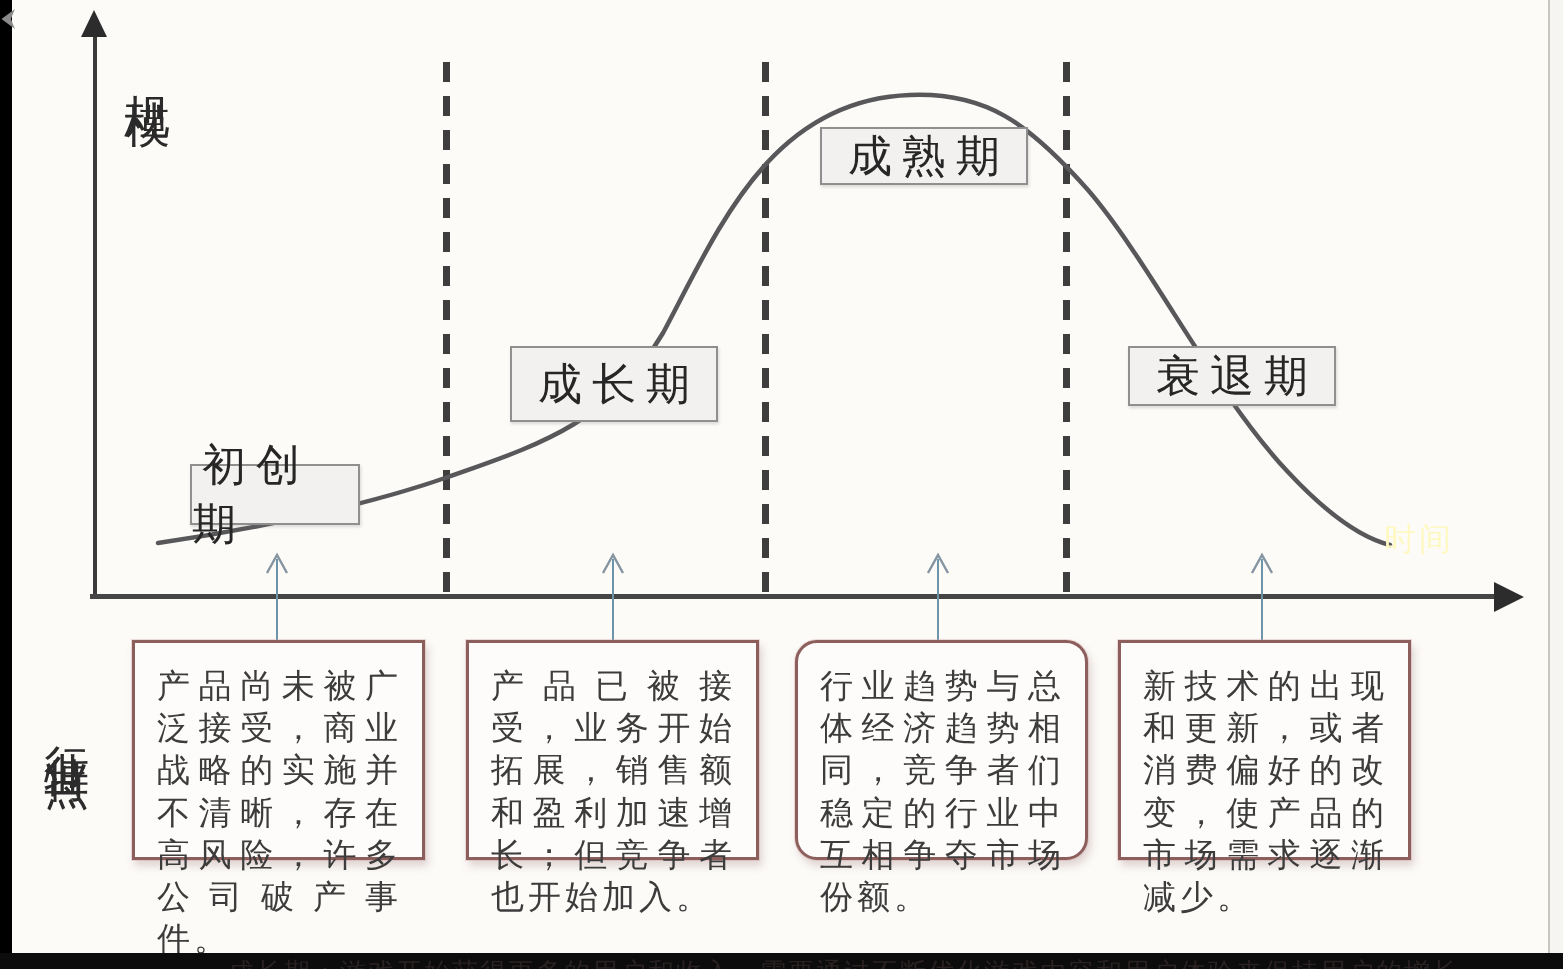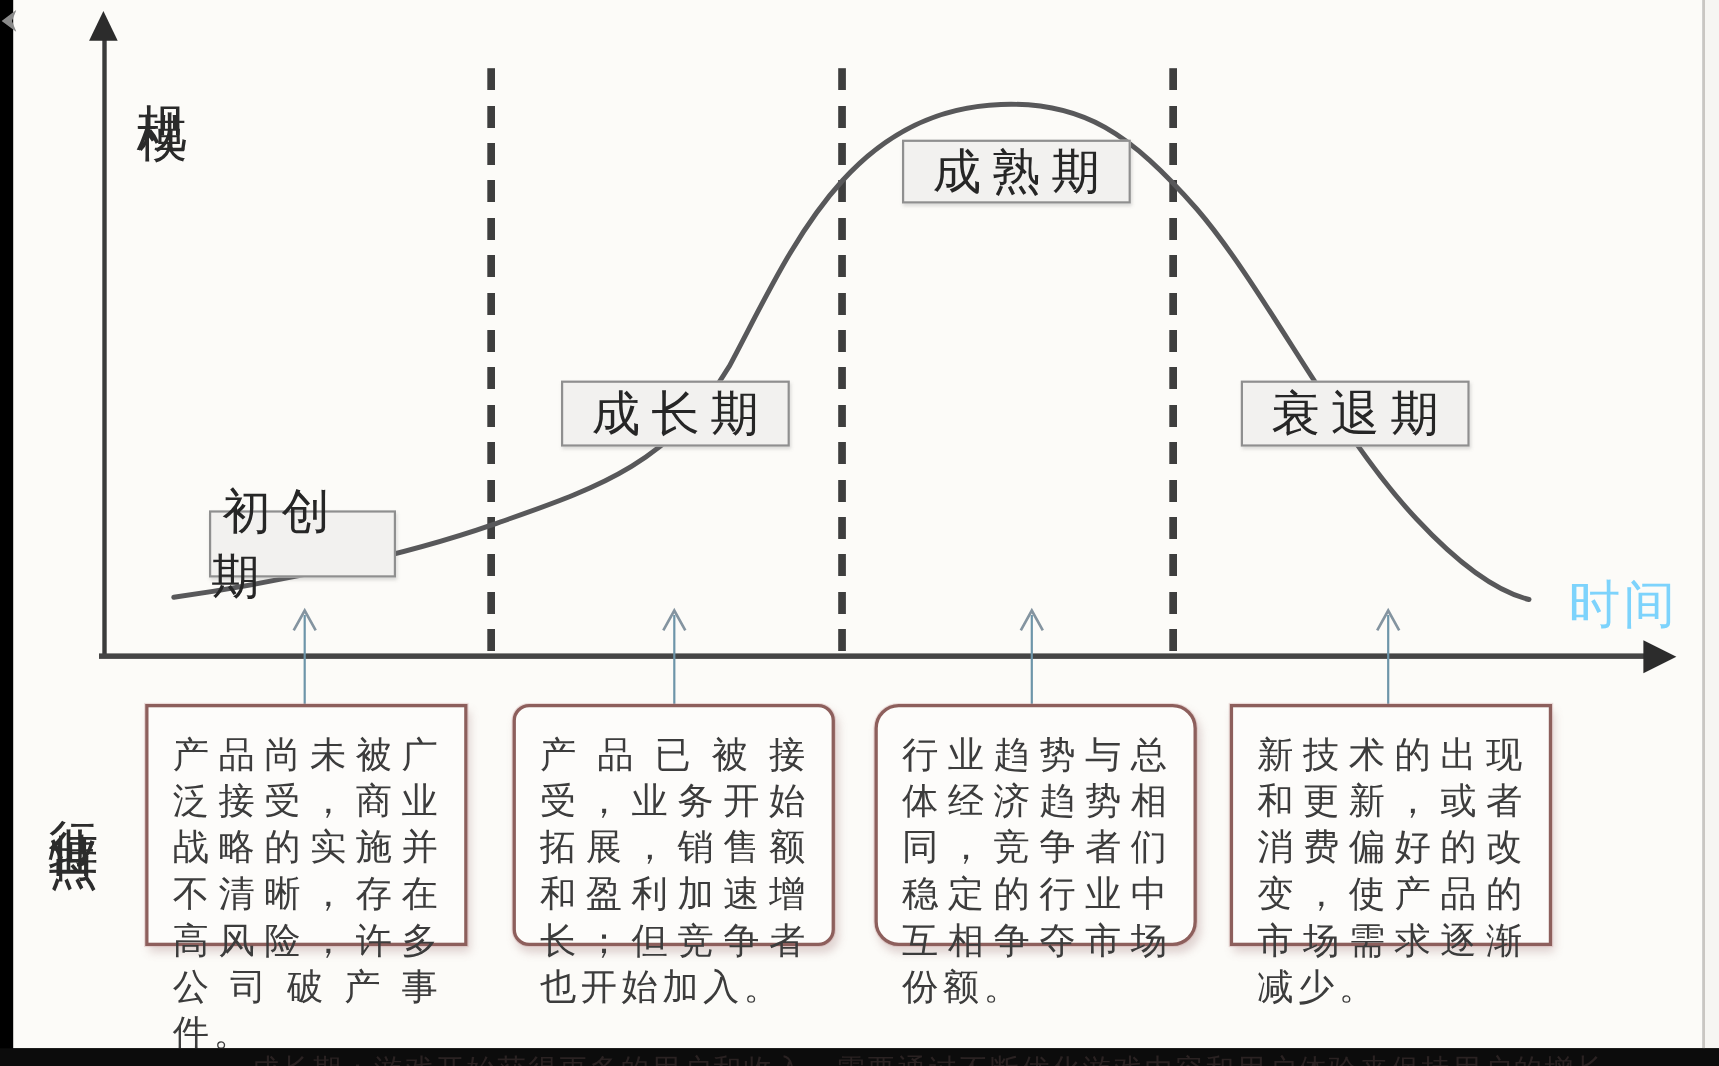--- a/index.html
+++ b/index.html
@@ -16,50 +16,50 @@
 
   
   .y-axis{position:absolute;left:93px;top:30px;width:4px;height:567px;background:#3b3b3b;}
   .y-arrow{position:absolute;left:81px;top:10px;width:0;height:0;
     border-left:13px solid transparent;border-right:13px solid transparent;border-bottom:27px solid #2c2c2c;}
   .x-axis{position:absolute;left:90px;top:594px;width:1408px;height:5px;background:#454545;}
   .x-arrow{position:absolute;left:1494px;top:582px;width:0;height:0;
     border-top:15px solid transparent;border-bottom:15px solid transparent;border-left:30px solid #2c2c2c;}
   .y-label{position:absolute;left:120px;top:58px;font-size:46px;line-height:1.22;color:#2a2a2a;
     writing-mode:vertical-rl;text-orientation:upright;letter-spacing:8px;}
-  .x-label{position:absolute;left:1426px;top:518px;font-size:47px;color:#7dd3fc;letter-spacing:3px;}
+  .x-label{position:absolute;left:1384px;top:518px;font-size:32px;color:#fef9c3;letter-spacing:3px;}
 
   
   .dash{position:absolute;top:62px;width:7px;height:535px;
     background:repeating-linear-gradient(to bottom,#3e3e3e 0px,#3e3e3e 20px,rgba(0,0,0,0) 20px,rgba(0,0,0,0) 34px);}
   .dash.d1{left:443px;} .dash.d2{left:762px;} .dash.d3{left:1063px;}
 
   
   .curve-svg{position:absolute;left:0;top:0;width:1563px;height:969px;}
 
   
   .phase-box{position:absolute;background:#f2f1ef;border:2px solid #8f8f8f;box-sizing:border-box;
     display:flex;align-items:center;justify-content:center;
     font-size:44px;color:#262626;letter-spacing:10px;text-indent:10px;
     box-shadow:1px 2px 3px rgba(120,120,120,.25);}
   .phase-box.p1{left:190px;top:464px;width:170px;height:61px;}
-  .phase-box.p2{left:510px;top:346px;width:208px;height:60px;}
+  .phase-box.p2{left:510px;top:346px;width:208px;height:76px;}
   .phase-box.p3{left:820px;top:127px;width:208px;height:58px;}
   .phase-box.p4{left:1128px;top:346px;width:208px;height:60px;}
 
   
   .up-arrow{position:absolute;top:549px;width:28px;height:100px;}
   .up-arrow.a1{left:263px;} .up-arrow.a2{left:599px;} .up-arrow.a3{left:924px;} .up-arrow.a4{left:1248px;}
 
   
   .desc-box{position:absolute;top:640px;width:293px;height:220px;box-sizing:border-box;
     background:#fdfcfa;border:3px solid #8d5f5c;
     box-shadow:0 0 0 1px rgba(205,160,160,.35),3px 6px 8px rgba(160,120,120,.3);
     padding:22px 20px 16px 22px;}
-  .desc-box.b1{left:132px;} .desc-box.b2{left:466px;border-radius:15px;} .desc-box.b3{left:795px;border-radius:22px;} .desc-box.b4{left:1118px;}
+  .desc-box.b1{left:132px;} .desc-box.b2{left:466px;} .desc-box.b3{left:795px;border-radius:22px;} .desc-box.b4{left:1118px;}
   .desc-text{font-size:33px;line-height:1.28;color:#3c3c3c;
     text-align:justify;text-justify:inter-character;letter-spacing:4px;}
 
   
   .row-label{position:absolute;left:42px;top:710px;font-size:45px;color:#2c2c2c;
     writing-mode:vertical-rl;text-orientation:upright;letter-spacing:6px;line-height:1.1;}
 
   
   .bottom-bar{position:absolute;left:0;top:953px;width:1563px;height:16px;background:#0c0c0c;overflow:hidden;}
   .bottom-caption{position:absolute;left:228px;top:2px;font-size:26px;color:#2a2222;

